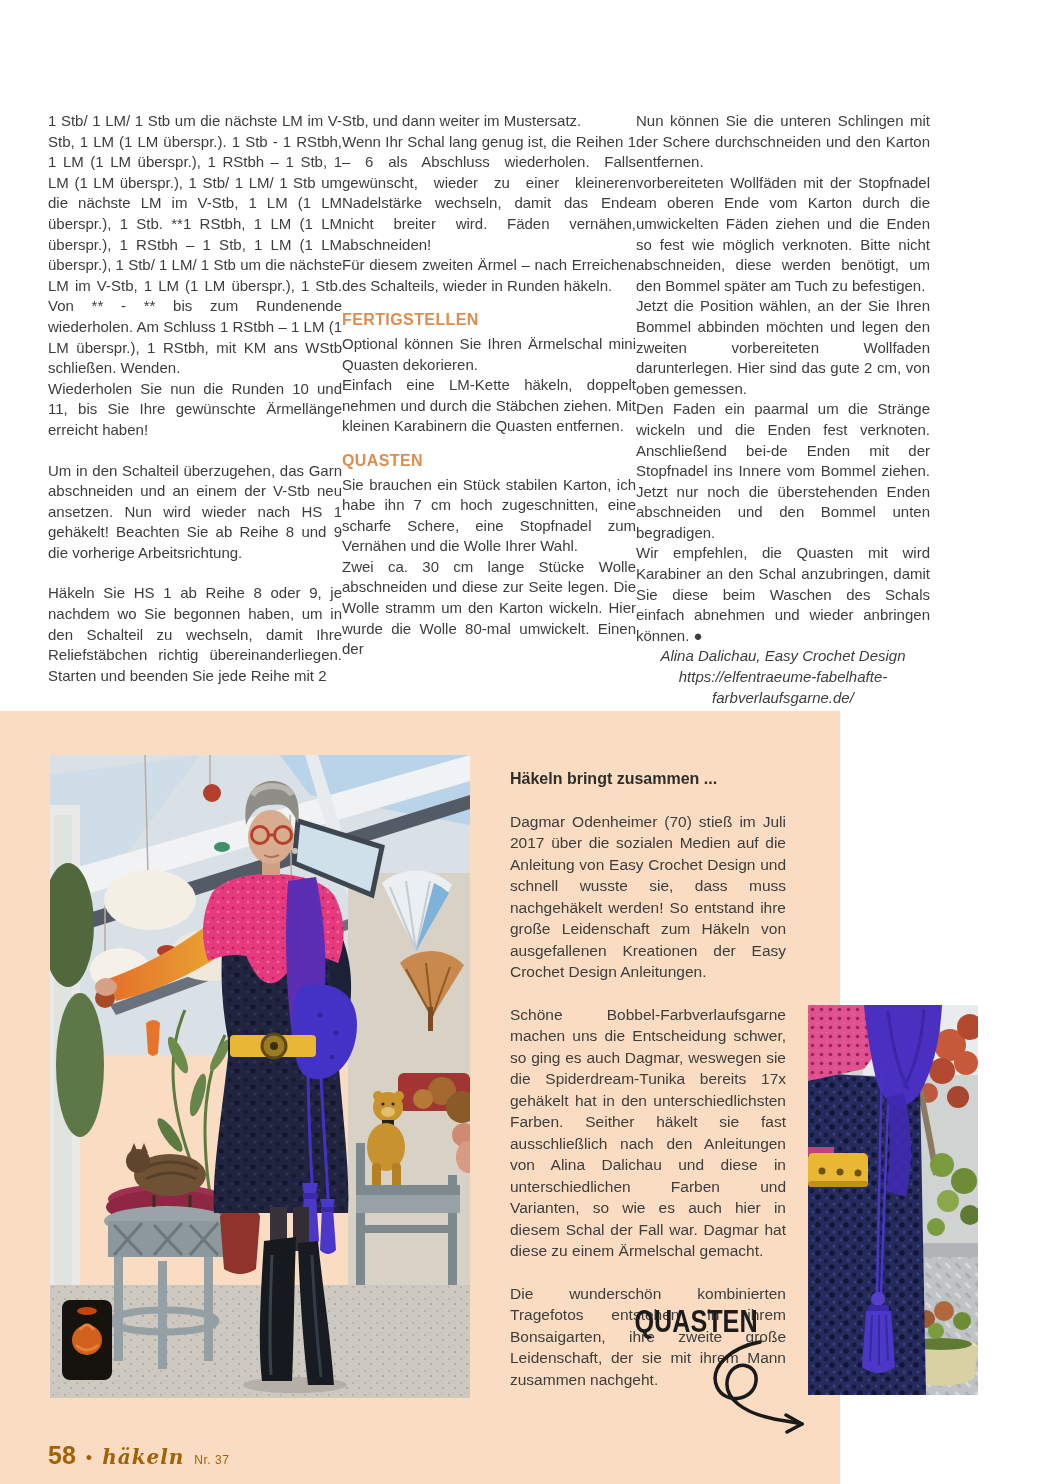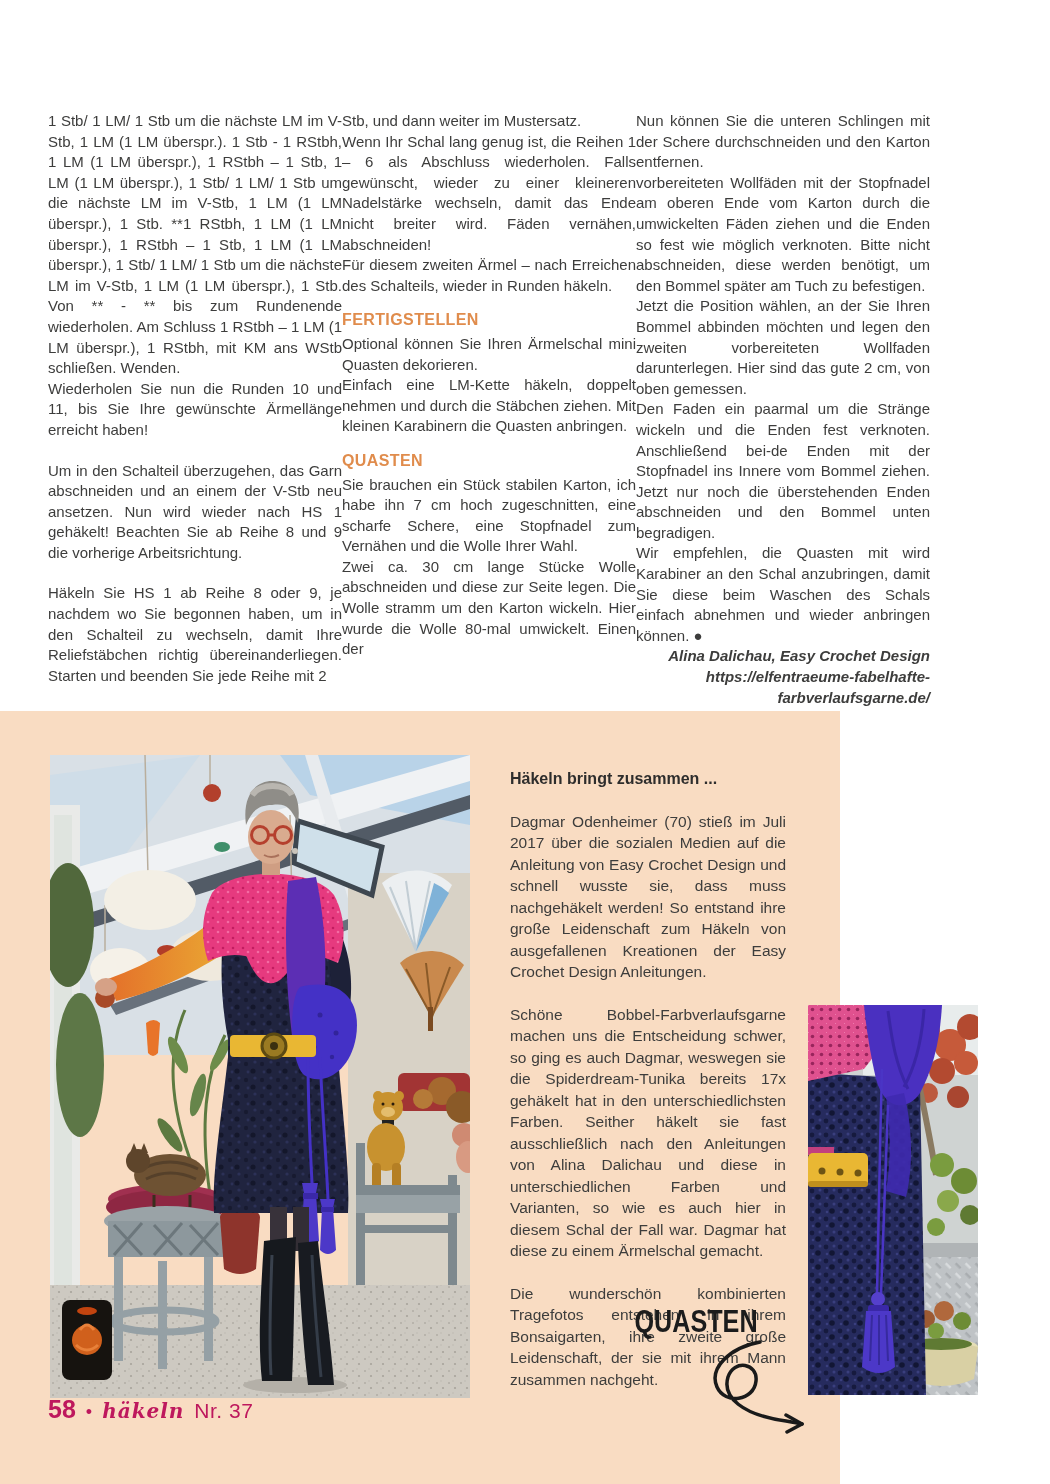--- a/index.html
+++ b/index.html
@@ -9,62 +9,62 @@
   }
   
   .columns{position:absolute;left:48px;top:88px;width:930px;display:flex;margin-top:23px;}
   .col{width:294px;font-size:15px;line-height:20.6px;text-align:justify;hyphens:auto;}
   .col p{margin:0;}
   .col p.gap{margin-top:20px;}
   .sec-head{
     margin:14px 0 3px 0;font-size:16px;font-weight:bold;letter-spacing:.4px;
     color:#e08c4c;text-align:left;
   }
-  .credit{font-style:italic;text-align:right;font-weight:bold;}
+  .credit{font-style:italic;text-align:center;}
   
   .peach{position:absolute;left:0;top:711px;width:840px;height:773px;background:#f9dcc2;}
   .left-photo{position:absolute;left:50px;top:44px;width:420px;height:643px;}
   .right-photo{position:absolute;left:808px;top:294px;width:170px;height:390px;}
   .left-photo svg,.right-photo svg{display:block;}
   .feature{position:absolute;left:510px;top:57px;width:412px;font-size:15.5px;line-height:21.5px;text-align:justify;hyphens:auto;}
   .feature h4{margin:0 0 21px 0;font-size:16px;font-weight:bold;color:#2e2d2c;text-align:left;}
   .feature p{margin:0 0 21px 0;}
   .photo-spacer{float:right;width:124px;height:400px;margin-top:237px;margin-left:12px;}
   .quasten-label{
     position:absolute;left:596px;top:593px;width:200px;text-align:center;
     font-size:28px;font-weight:bold;color:#1c1c1c;letter-spacing:0px;
     transform:scale(.9,1.12);transform-origin:center top;
   }
   .swirl{position:absolute;left:698px;top:628px;}
   
-  .footer{position:absolute;left:48px;top:684px;display:flex;align-items:baseline;gap:10px;color:#be185d;}
+  .footer{position:absolute;left:48px;top:730px;display:flex;align-items:baseline;gap:10px;color:#a16207;}
   .footer .pageno{font-size:25px;font-weight:600;}
   .footer .bullet{font-size:18px;}
   .footer .mag{font-family:"DejaVu Serif", serif;font-style:italic;font-weight:bold;font-size:20px;letter-spacing:1px;}
-  .footer .issue{font-size:21px;letter-spacing:.5px;}
+  .footer .issue{font-size:12px;letter-spacing:.5px;}
 </style>
 </head>
 <body>
 
 <div class="page">
 
   <section class="columns">
     <div class="col">
       <p>1 Stb/ 1 LM/ 1 Stb um die nächste LM im V-Stb, 1 LM (1 LM überspr.). 1 Stb - 1 RStbh, 1 LM (1 LM überspr.), 1 RStbh – 1 Stb, 1 LM (1 LM überspr.), 1 Stb/ 1 LM/ 1 Stb um die nächste LM im V-Stb, 1 LM (1 LM überspr.), 1 Stb. **1 RStbh, 1 LM (1 LM überspr.), 1 RStbh – 1 Stb, 1 LM (1 LM überspr.), 1 Stb/ 1 LM/ 1 Stb um die nächste LM im V-Stb, 1 LM (1 LM überspr.), 1 Stb. Von ** - ** bis zum Rundenende wiederholen. Am Schluss 1 RStbh – 1 LM (1 LM überspr.), 1 RStbh, mit KM ans WStb schließen. Wenden.</p>
       <p>Wiederholen Sie nun die Runden 10 und 11, bis Sie Ihre gewünschte Ärmellänge erreicht haben!</p>
       <p class="gap">Um in den Schalteil überzugehen, das Garn abschneiden und an einem der V-Stb neu ansetzen. Nun wird wieder nach HS 1 gehäkelt! Beachten Sie ab Reihe 8 und 9 die vorherige Arbeitsrichtung.</p>
       <p class="gap">Häkeln Sie HS 1 ab Reihe 8 oder 9, je nachdem wo Sie begonnen haben, um in den Schalteil zu wechseln, damit Ihre Reliefstäbchen richtig übereinanderliegen. Starten und beenden Sie jede Reihe mit 2</p>
     </div>
     <div class="col">
       <p>Stb, und dann weiter im Mustersatz.</p>
       <p>Wenn Ihr Schal lang genug ist, die Reihen 1 – 6 als Abschluss wiederholen. Falls gewünscht, wieder zu einer kleineren Nadelstärke wechseln, damit das Ende nicht breiter wird. Fäden vernähen, abschneiden!</p>
       <p>Für diesem zweiten Ärmel – nach Erreichen des Schalteils, wieder in Runden häkeln.</p>
       <h3 class="sec-head">FERTIGSTELLEN</h3>
       <p>Optional können Sie Ihren Ärmelschal mini Quasten dekorieren.</p>
-      <p>Einfach eine LM-Kette häkeln, doppelt nehmen und durch die Stäbchen ziehen. Mit kleinen Karabinern die Quasten anbringen.</p>
+      <p>Einfach eine LM-Kette häkeln, doppelt nehmen und durch die Stäbchen ziehen. Mit kleinen Karabinern die Quasten entfernen.</p>
       <h3 class="sec-head">QUASTEN</h3>
       <p>Sie brauchen ein Stück stabilen Karton, ich habe ihn 7 cm hoch zugeschnitten, eine scharfe Schere, eine Stopfnadel zum Vernähen und die Wolle Ihrer Wahl.</p>
       <p>Zwei ca. 30 cm lange Stücke Wolle abschneiden und diese zur Seite legen. Die Wolle stramm um den Karton wickeln. Hier wurde die Wolle 80-mal umwickelt. Einen der</p>
     </div>
     <div class="col">
       <p>Nun können Sie die unteren Schlingen mit der Schere durchschneiden und den Karton entfernen.</p>
       <p>vorbereiteten Wollfäden mit der Stopfnadel am oberen Ende vom Karton durch die umwickelten Fäden ziehen und die Enden so fest wie möglich verknoten. Bitte nicht abschneiden, diese werden benötigt, um den Bommel später am Tuch zu befestigen.</p>
       <p>Jetzt die Position wählen, an der Sie Ihren Bommel abbinden möchten und legen den zweiten vorbereiteten Wollfaden darunterlegen. Hier sind das gute 2 cm, von oben gemessen.</p>
       <p>Den Faden ein paarmal um die Stränge wickeln und die Enden fest verknoten. Anschließend bei-de Enden mit der Stopfnadel ins Innere vom Bommel ziehen. Jetzt nur noch die überstehenden Enden abschneiden und den Bommel unten begradigen.</p>
       <p>Wir empfehlen, die Quasten mit wird Karabiner an den Schal anzubringen, damit Sie diese beim Waschen des Schals einfach abnehmen und wieder anbringen können. ●</p>

